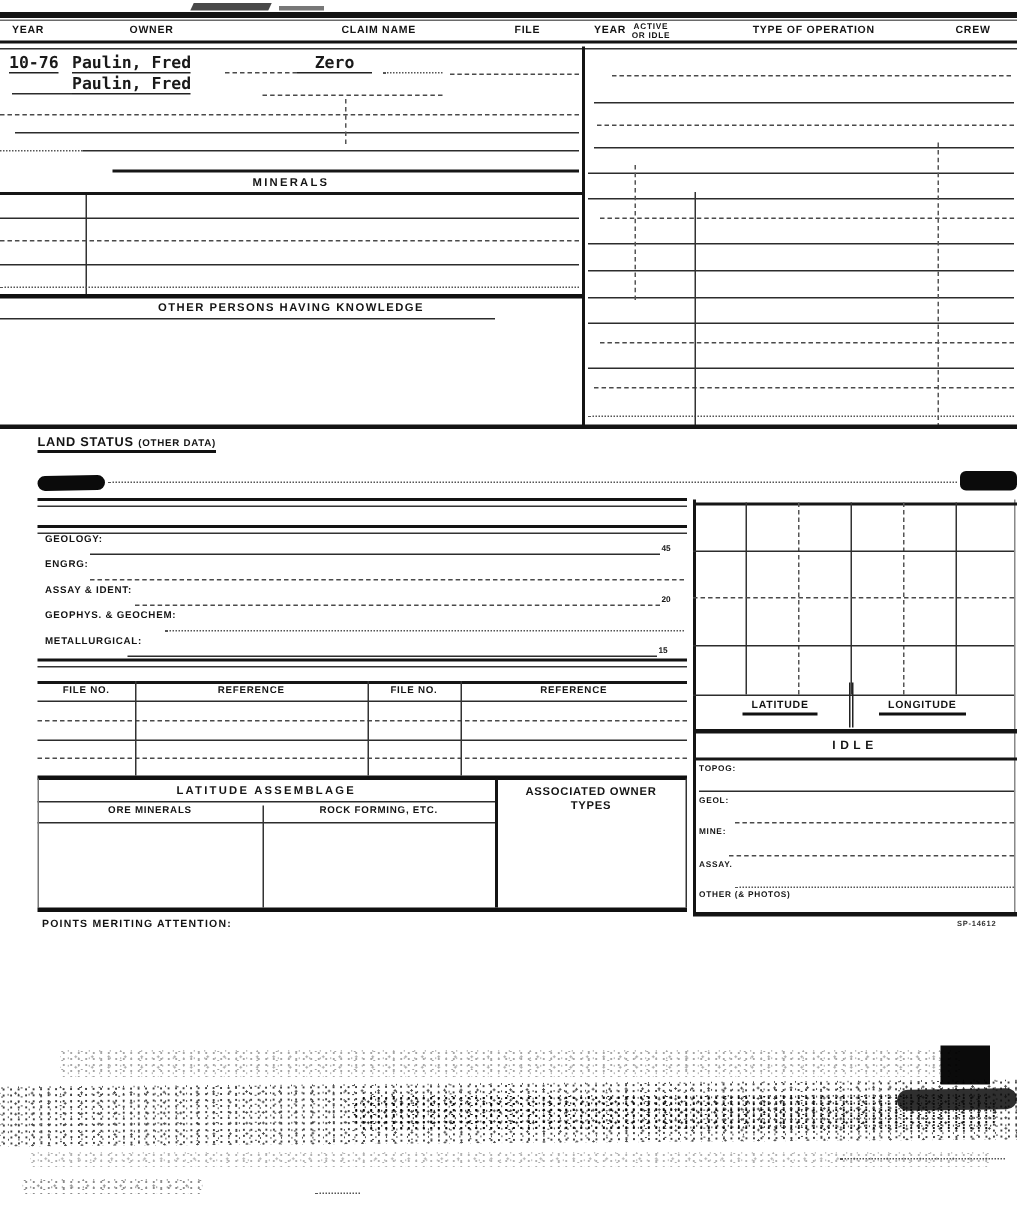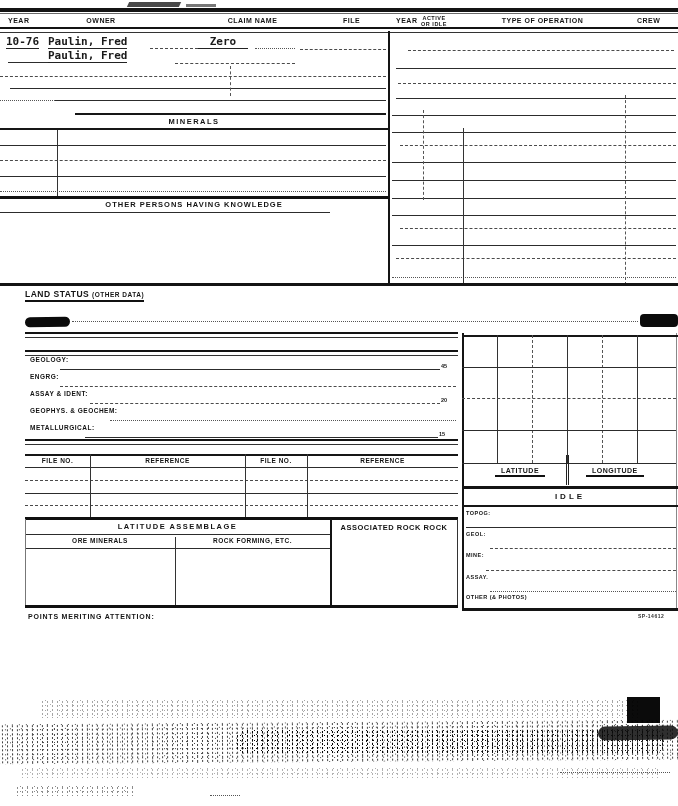--- a/index.html
+++ b/index.html
@@ -159,21 +159,21 @@
   <div class="vl" style="left:90px;top:454px;height:63px;"></div>
   <div class="vl" style="left:245px;top:454px;height:63px;"></div>
   <div class="vl" style="left:307px;top:454px;height:63px;"></div>
   <div class="hl h3" style="left:25px;top:517px;width:433px;"></div>
 
   <div class="lbl f75 ctr" style="left:25px;top:522px;width:305px;letter-spacing:1.5px;">LATITUDE ASSEMBLAGE</div>
   <div class="hl" style="left:25px;top:534px;width:305px;"></div>
   <div class="lbl f6 ctr" style="left:25px;top:537px;width:150px;">ORE MINERALS</div>
   <div class="lbl f6 ctr" style="left:175px;top:537px;width:155px;">ROCK FORMING, ETC.</div>
   <div class="hl" style="left:25px;top:548px;width:305px;"></div>
-  <div class="lbl f75 ctr" style="left:340px;top:523px;width:108px;line-height:9px;white-space:normal;">ASSOCIATED ROCK ROCK</div>
+  <div class="lbl f75 ctr" style="left:340px;top:523px;width:108px;line-height:9px;white-space:normal;">ASSOCIATED OWNER TYPES</div>
   <div class="vl" style="left:175px;top:537px;height:68px;"></div>
   <div class="vl h2" style="left:330px;top:519px;height:86px;"></div>
   <div class="vl fnt" style="left:25px;top:519px;height:86px;border-left:1px solid #777;"></div>
   <div class="vl" style="left:457px;top:519px;height:86px;"></div>
   <div class="hl h3" style="left:25px;top:605px;width:433px;"></div>
 
   <div class="lbl f7" style="left:28px;top:613px;letter-spacing:.8px;">POINTS MERITING ATTENTION:</div>
 
   <div class="vl h2" style="left:462px;top:333px;height:277px;"></div>
   <div class="vl fnt" style="left:676px;top:333px;height:277px;border-left:1px solid #888;"></div>

